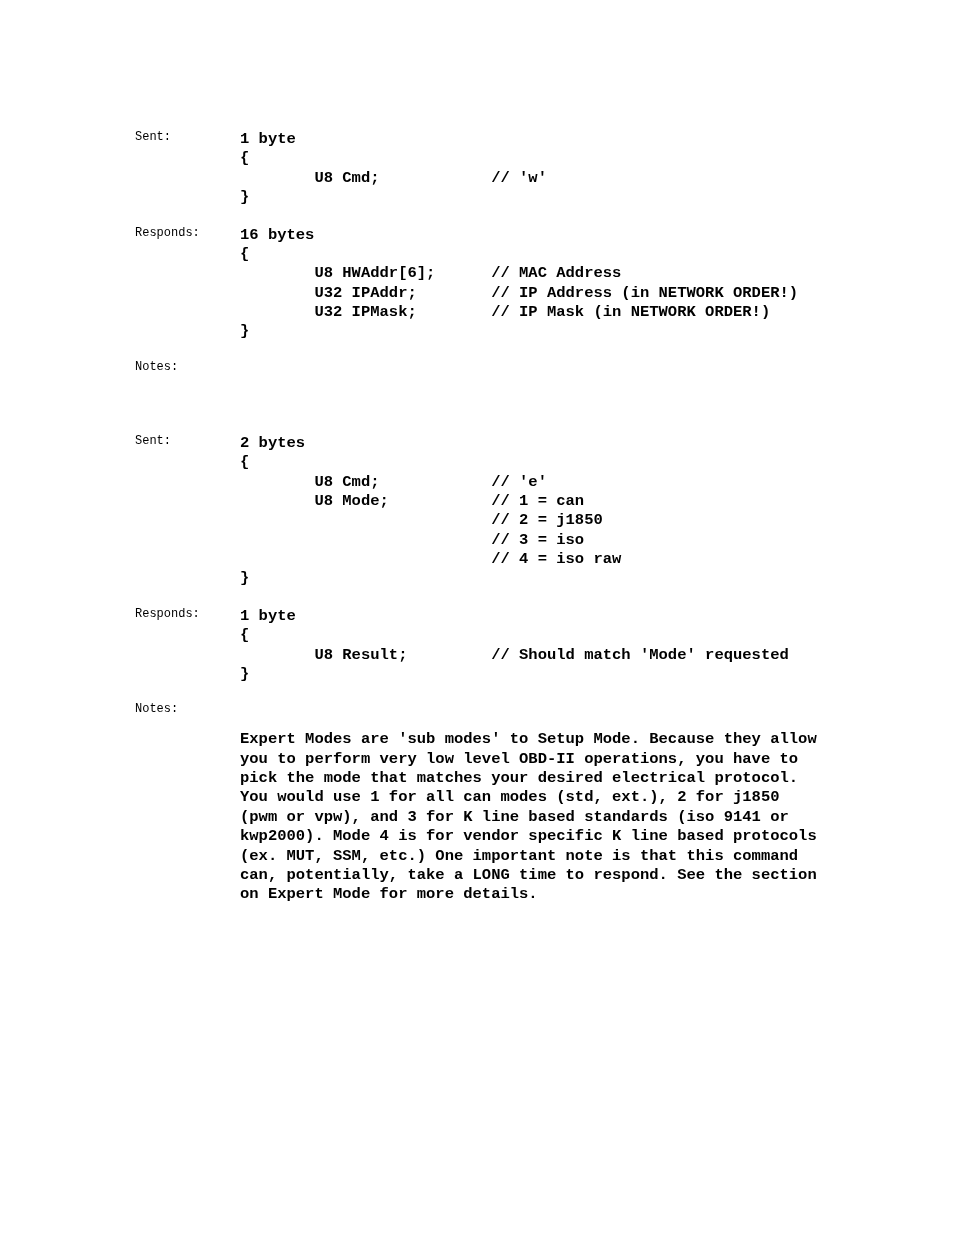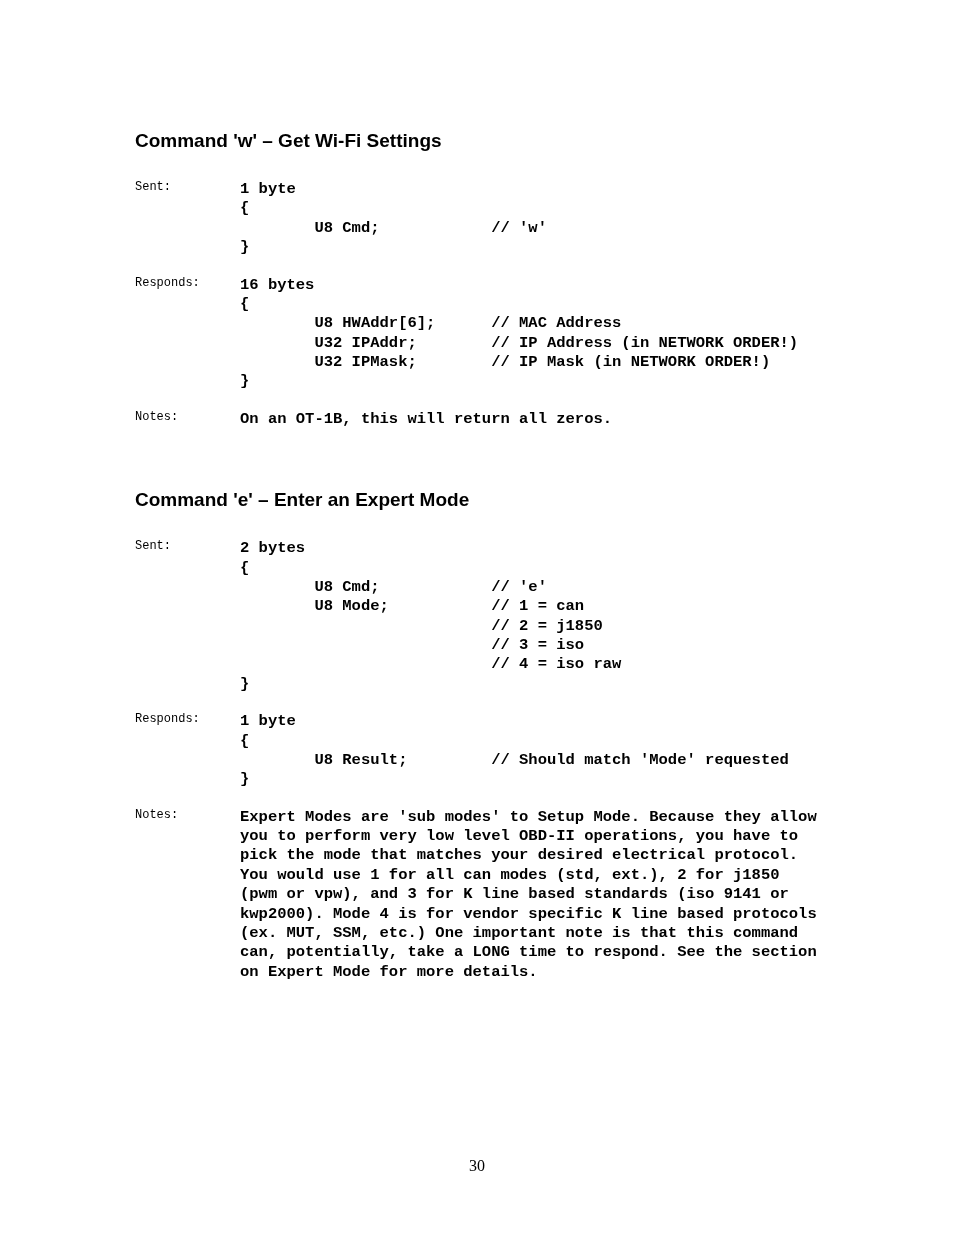--- a/index.html
+++ b/index.html
@@ -36,40 +36,40 @@
   .entry-body {
     font-family: "Courier New", Courier, monospace;
     font-size: 15.5px;
     line-height: 1.25;
     white-space: pre;
     font-weight: bold;
   }
   .entry-body.wrap {
     white-space: normal;
     max-width: 580px;
+    margin-top: 28px;
   }
   .section-gap {
     height: 42px;
   }
   .page-number {
     position: absolute;
     bottom: 60px;
     left: 0;
     width: 100%;
     text-align: center;
     font-family: "Times New Roman", Times, serif;
     font-size: 16px;
   }
 </style>
 </head>
 <body>
 
 <div class="page">
 
-  <h2 class="section-heading">Command 'w' – Get Wi-Fi Settings</h2>
 
   <div class="entry">
     <div class="entry-label">Sent:</div>
     <div class="entry-body">1 byte
 {
         U8 Cmd;            // 'w'
 }</div>
   </div>
 
   <div class="entry">
@@ -77,26 +77,24 @@
     <div class="entry-body">16 bytes
 {
         U8 HWAddr[6];      // MAC Address
         U32 IPAddr;        // IP Address (in NETWORK ORDER!)
         U32 IPMask;        // IP Mask (in NETWORK ORDER!)
 }</div>
   </div>
 
   <div class="entry">
     <div class="entry-label">Notes:</div>
-    <div class="entry-body">On an OT-1B, this will return all zeros.</div>
   </div>
 
   <div class="section-gap"></div>
 
-  <h2 class="section-heading">Command 'e' – Enter an Expert Mode</h2>
 
   <div class="entry">
     <div class="entry-label">Sent:</div>
     <div class="entry-body">2 bytes
 {
         U8 Cmd;            // 'e'
         U8 Mode;           // 1 = can
                            // 2 = j1850
                            // 3 = iso
                            // 4 = iso raw
@@ -109,14 +107,13 @@
 {
         U8 Result;         // Should match 'Mode' requested
 }</div>
   </div>
 
   <div class="entry">
     <div class="entry-label">Notes:</div>
     <div class="entry-body wrap">Expert Modes are 'sub modes' to Setup Mode. Because they allow you to perform very low level OBD-II operations, you have to pick the mode that matches your desired electrical protocol. You would use 1 for all can modes (std, ext.), 2 for j1850 (pwm or vpw), and 3 for K line based standards (iso 9141 or kwp2000). Mode 4 is for vendor specific K line based protocols (ex. MUT, SSM, etc.) One important note is that this command can, potentially, take a LONG time to respond. See the section on Expert Mode for more details.</div>
   </div>
 
-  <div class="page-number">30</div>
 </div>
 
 </body></html>

